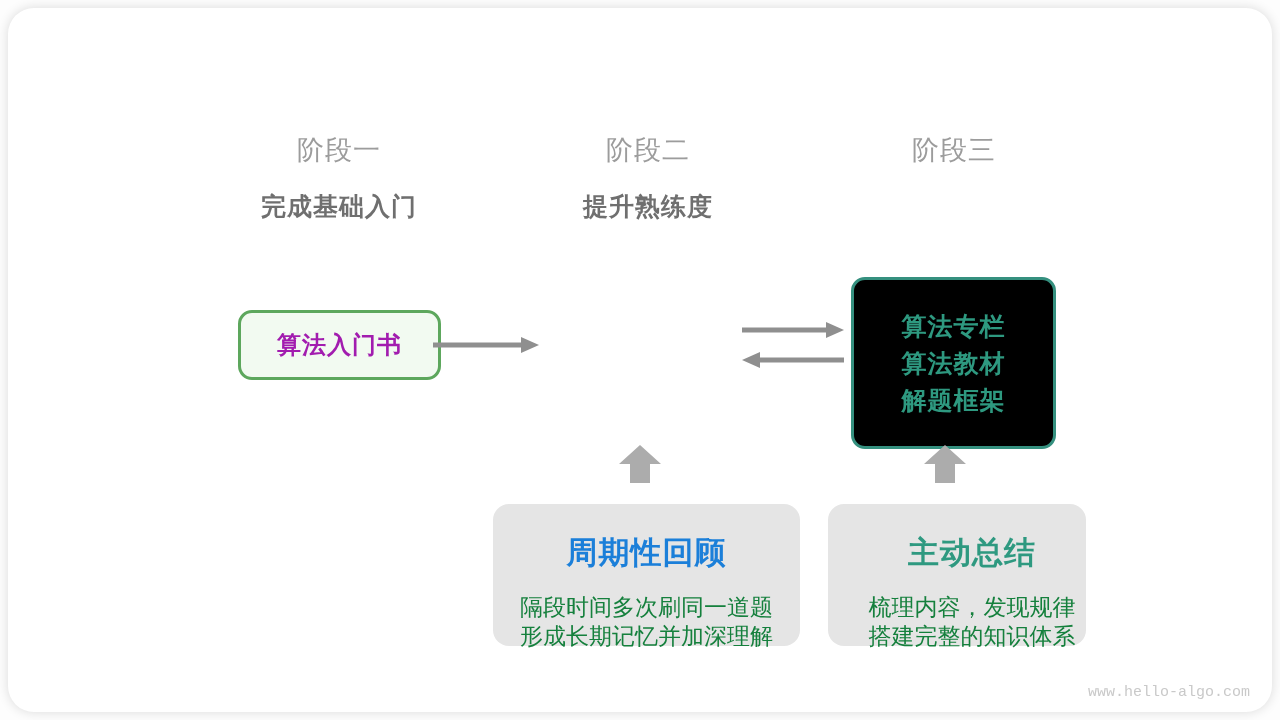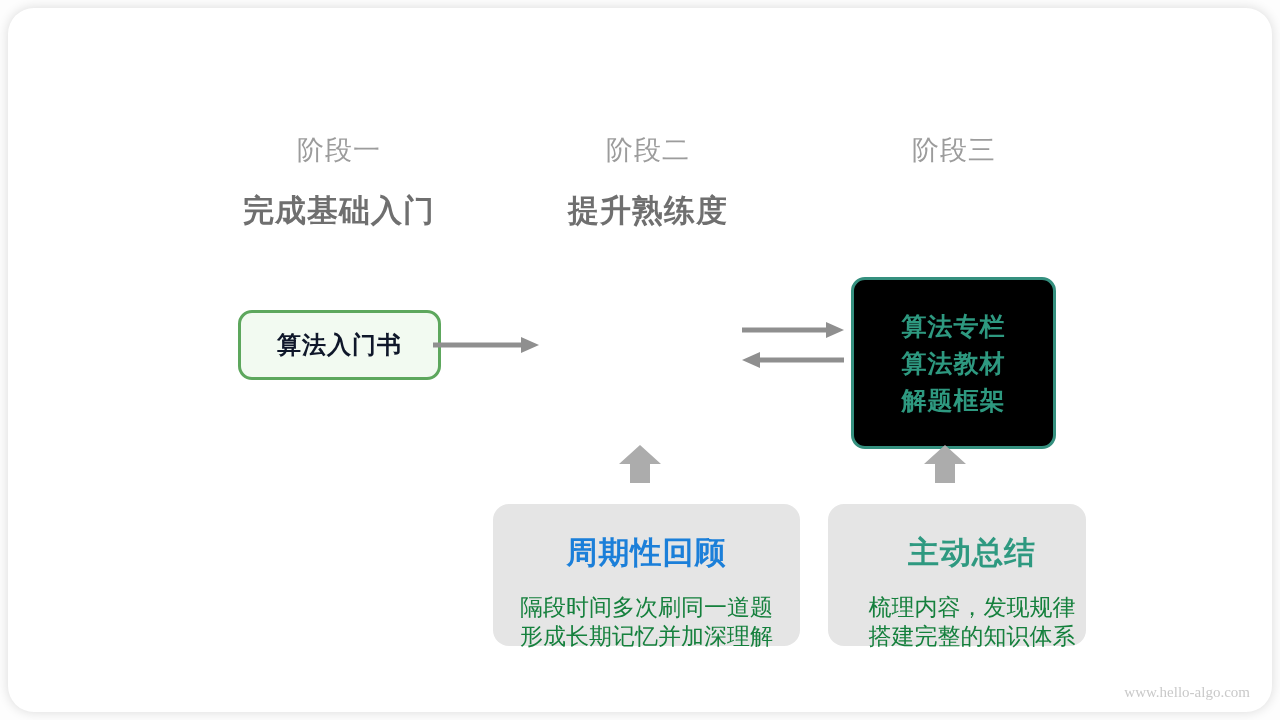--- a/index.html
+++ b/index.html
@@ -8,51 +8,51 @@
     font-family:"Liberation Sans","DejaVu Sans",sans-serif;
     background:#fdfdfd;
   }
   #card{
     position:absolute;left:8px;top:8px;width:1264px;height:704px;
     background:#ffffff;border-radius:26px;
     box-shadow:0 0 12px rgba(0,0,0,0.14);
   }
   .stage{position:absolute;width:280px;text-align:center;}
   .stage-label{font-size:27px;font-weight:400;color:#9c9c9c;letter-spacing:1px;}
-  .stage-subtitle{margin-top:22px;font-size:31px;font-weight:700;color:#6f6f6f;letter-spacing:1px;font-family:Liberation Serif, serif;}
+  .stage-subtitle{margin-top:22px;font-size:25px;font-weight:700;color:#6f6f6f;letter-spacing:1px;font-family:Liberation Serif, serif;}
 
   .node{
     position:absolute;display:flex;flex-direction:column;
     align-items:center;justify-content:center;
     border-radius:14px;border:3px solid transparent;box-sizing:border-box;
     font-weight:700;font-size:24px;letter-spacing:1px;text-align:center;
   }
   .node-green{left:230px;top:302px;width:203px;height:70px;
-    background:#f2faf1;border-color:#5da75d;color:#0f172a;}
+    background:#f2faf1;border-color:#5da75d;color:#a21caf;}
   .node-blue{left:538px;top:302px;width:204px;height:70px;
     background:#eef6fd;border-color:#1d80d8;color:#1b7fd9;}
   .node-teal{left:843px;top:269px;width:205px;height:172px;
     background:#000000;border-color:#35907f;color:#2e9980;font-size:25px;}
   .node-teal .node-line{line-height:37px;}
 
   .callout{
     position:absolute;top:496px;height:142px;border-radius:16px;
     background:#e5e5e5;text-align:center;box-sizing:border-box;
   }
   .callout-1{left:485px;width:307px;}
   .callout-2{left:820px;width:258px;padding-left:30px;}
   .callout-title{margin-top:28px;font-size:31px;font-weight:700;letter-spacing:1px;}
   .callout-title.blue{color:#1b7fd9;}
   .callout-title.teal{color:#2e9980;}
   .callout-body{margin-top:19px;font-size:23px;line-height:29px;color:#15803d;}
 
   .arrow-svg{position:absolute;display:block;}
   .watermark{
     position:absolute;left:0;top:676px;width:1242px;text-align:right;
-    font-family:Liberation Serif, serif;
+    font-family:Liberation Mono, monospace;
     font-size:15px;color:#c9c9c9;
   }
 </style>
 </head>
 <body>
 
 <div id="canvas">
   <div id="card">
 
     <div class="stage" style="left:191px;top:124px;">

